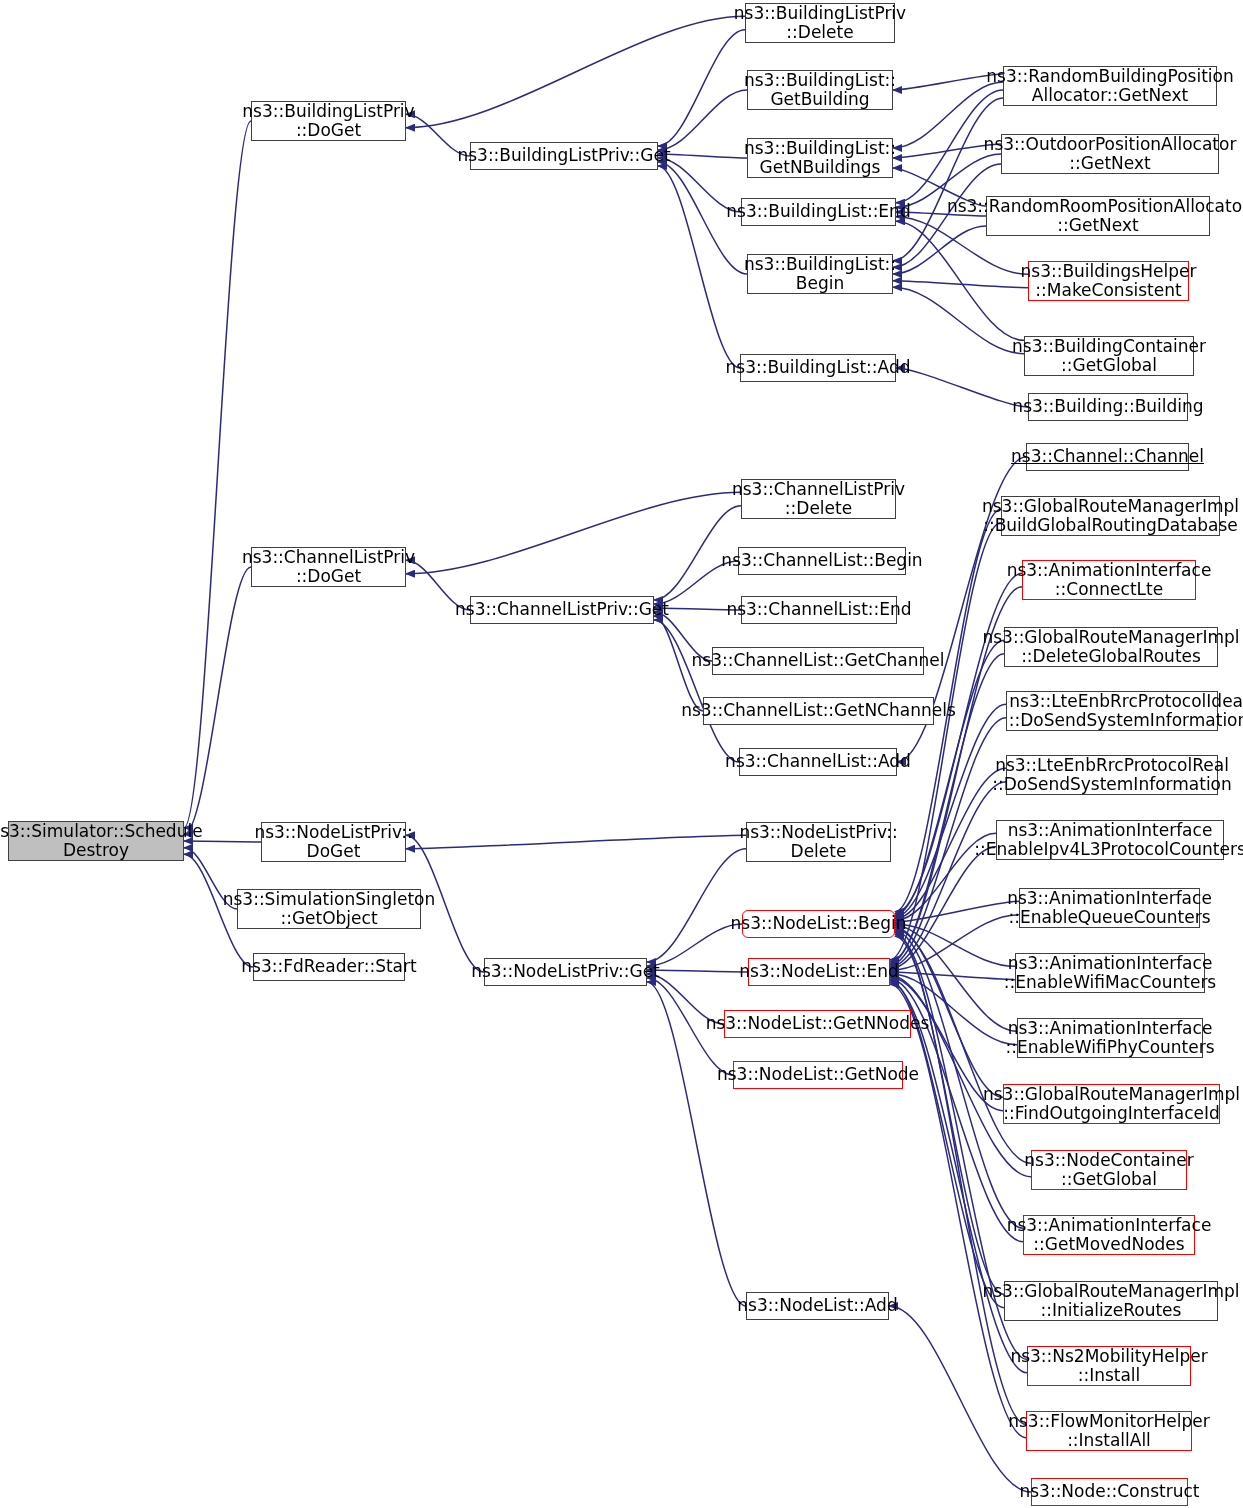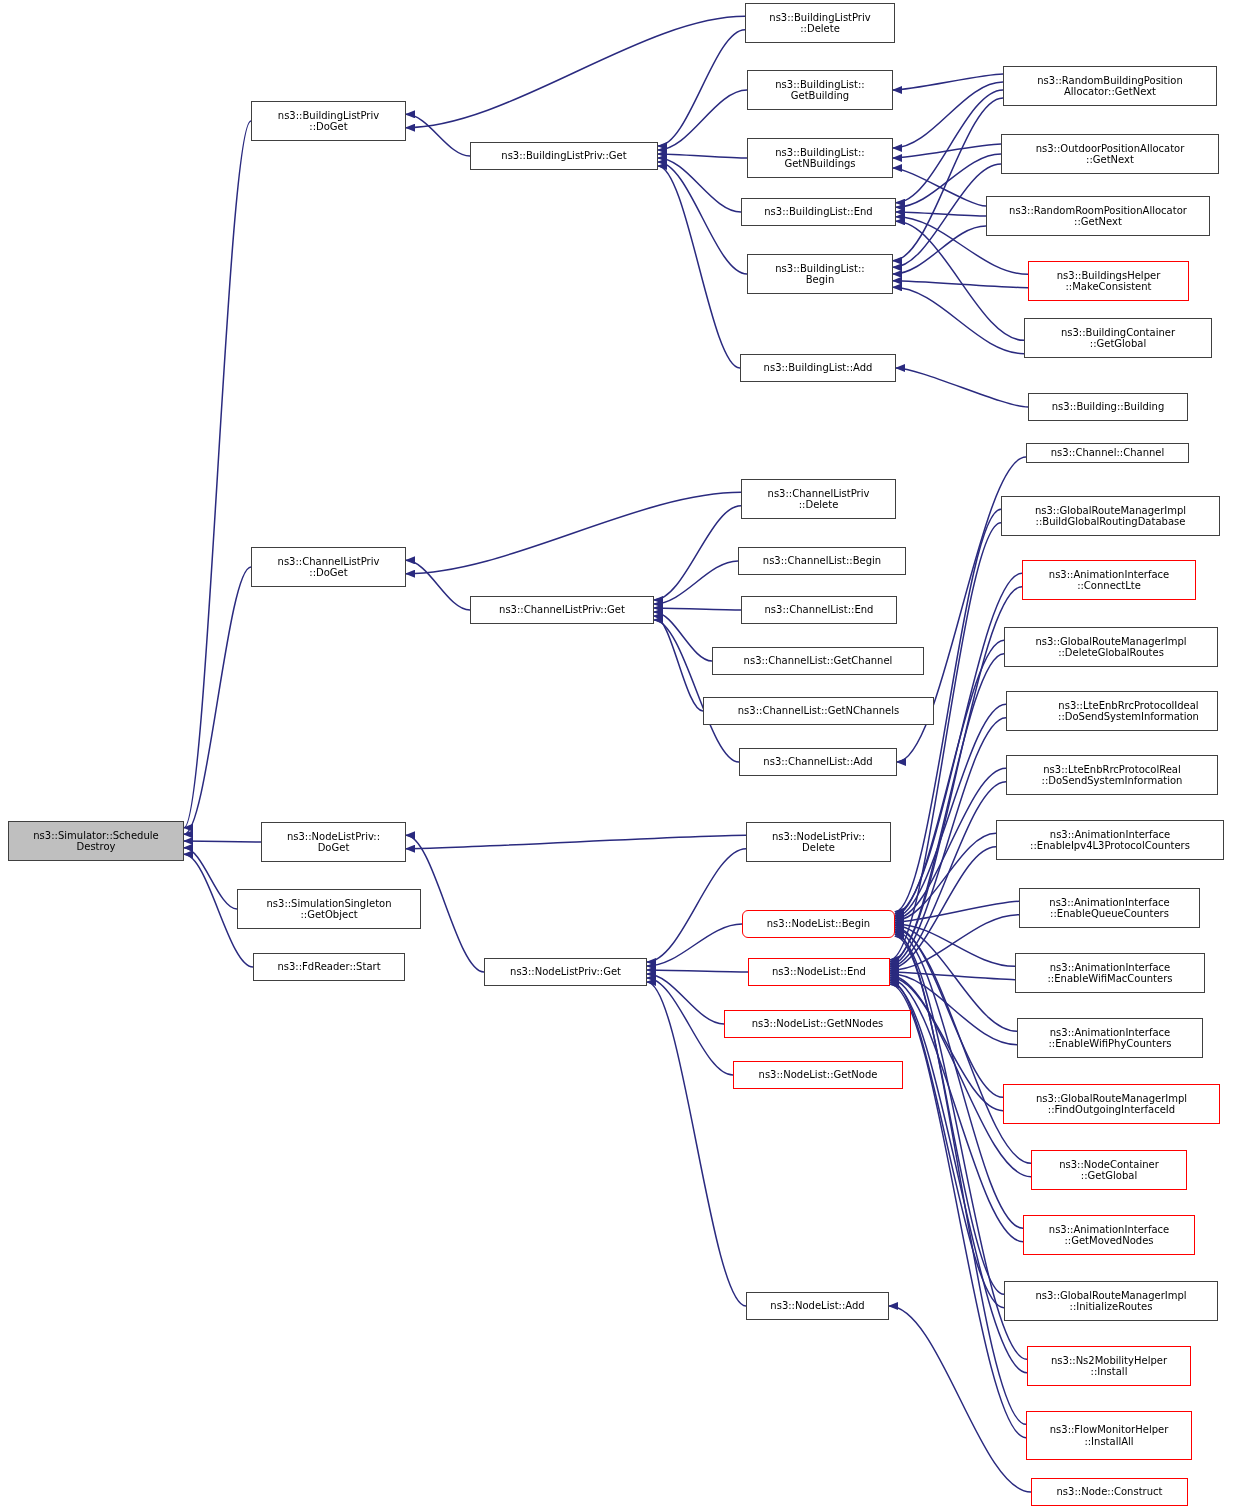--- a/index.html
+++ b/index.html
@@ -1,21 +1,21 @@
 <!DOCTYPE html>
 <html><head>
 <meta charset="utf-8">
 <style>
   html,body{margin:0;padding:0;background:#ffffff;}
   body{font-family:"DejaVu Sans","Liberation Sans",sans-serif;}
   #canvas{position:relative;width:1243px;height:1508px;background:#fff;overflow:hidden;}
   svg#edges{position:absolute;left:0;top:0;width:1243px;height:1508px;}
   .node{position:absolute;box-sizing:border-box;display:flex;align-items:center;
         justify-content:center;text-align:center;line-height:1.12;
-        font-size:10px;color:#000;background:#ffffff;border:1px solid #404040;
+        font-size:17px;color:#000;background:#ffffff;border:1px solid #404040;
         padding:1px 3px;}
   .node.red{border:1px solid #ff0000;}
   .node.root{background:#bfbfbf;border:1px solid #404040;}
   .node span{display:block;white-space:pre-line;}
 </style>
 </head>
 <body>
 
 <div id="canvas">
   <svg id="edges" viewBox="0 0 1243 1508" xmlns="http://www.w3.org/2000/svg">
@@ -146,21 +146,21 @@
 ::GetNext</span>
       </div>
       <div class="node" style="left: 986px; top: 196px; width: 224px; height: 40px;">
         <span>ns3::RandomRoomPositionAllocator
 ::GetNext</span>
       </div>
       <div class="node red" style="left: 1028px; top: 261px; width: 161px; height: 40px;">
         <span>ns3::BuildingsHelper
 ::MakeConsistent</span>
       </div>
-      <div class="node" style="left: 1024px; top: 318px; width: 188px; height: 40px;">
+      <div class="node" style="left: 1024px; top: 336px; width: 170px; height: 40px;">
         <span>ns3::BuildingContainer
 ::GetGlobal</span>
       </div>
       <div class="node" style="left: 1028px; top: 393px; width: 160px; height: 28px;">
         <span>ns3::Building::Building</span>
       </div>
       <div class="node" style="left: 251px; top: 547px; width: 155px; height: 40px;">
         <span>ns3::ChannelListPriv
 ::DoGet</span>
       </div>
@@ -179,21 +179,21 @@
       </div>
       <div class="node" style="left: 712px; top: 647px; width: 212px; height: 28px; align-items: center;">
         <span>ns3::ChannelList::GetChannel</span>
       </div>
       <div class="node" style="left: 703px; top: 697px; width: 231px; height: 28px;">
         <span>ns3::ChannelList::GetNChannels</span>
       </div>
       <div class="node" style="left: 739px; top: 748px; width: 158px; height: 28px;">
         <span>ns3::ChannelList::Add</span>
       </div>
-      <div class="node" style="left: 1026px; top: 443px; width: 163px; height: 20px;">
+      <div class="node" style="left: 1026px; top: 443px; width: 163px; height: 28px; text-decoration: underline;">
         <span>ns3::Channel::Channel</span>
       </div>
       <div class="node" style="left: 1001px; top: 496px; width: 219px; height: 40px;">
         <span>ns3::GlobalRouteManagerImpl
 ::BuildGlobalRoutingDatabase</span>
       </div>
       <div class="node red" style="left: 1022px; top: 560px; width: 174px; height: 40px;">
         <span>ns3::AnimationInterface
 ::ConnectLte</span>
       </div>
@@ -238,21 +238,21 @@
 ::GetMovedNodes</span>
       </div>
       <div class="node" style="left: 1004px; top: 1281px; width: 214px; height: 40px;">
         <span>ns3::GlobalRouteManagerImpl
 ::InitializeRoutes</span>
       </div>
       <div class="node red" style="left: 1027px; top: 1346px; width: 164px; height: 40px;">
         <span>ns3::Ns2MobilityHelper
 ::Install</span>
       </div>
-      <div class="node red" style="left: 1026px; top: 1411px; width: 166px; height: 49px;">
+      <div class="node red" style="left: 1026px; top: 1411px; width: 166px; height: 40px;">
         <span>ns3::FlowMonitorHelper
 ::InstallAll</span>
       </div>
       <div class="node red" style="left: 1031px; top: 1478px; width: 157px; height: 28px;">
         <span>ns3::Node::Construct</span>
       </div>
       <div class="node" style="left: 261px; top: 822px; width: 145px; height: 40px;">
         <span>ns3::NodeListPriv::
 DoGet</span>
       </div>

